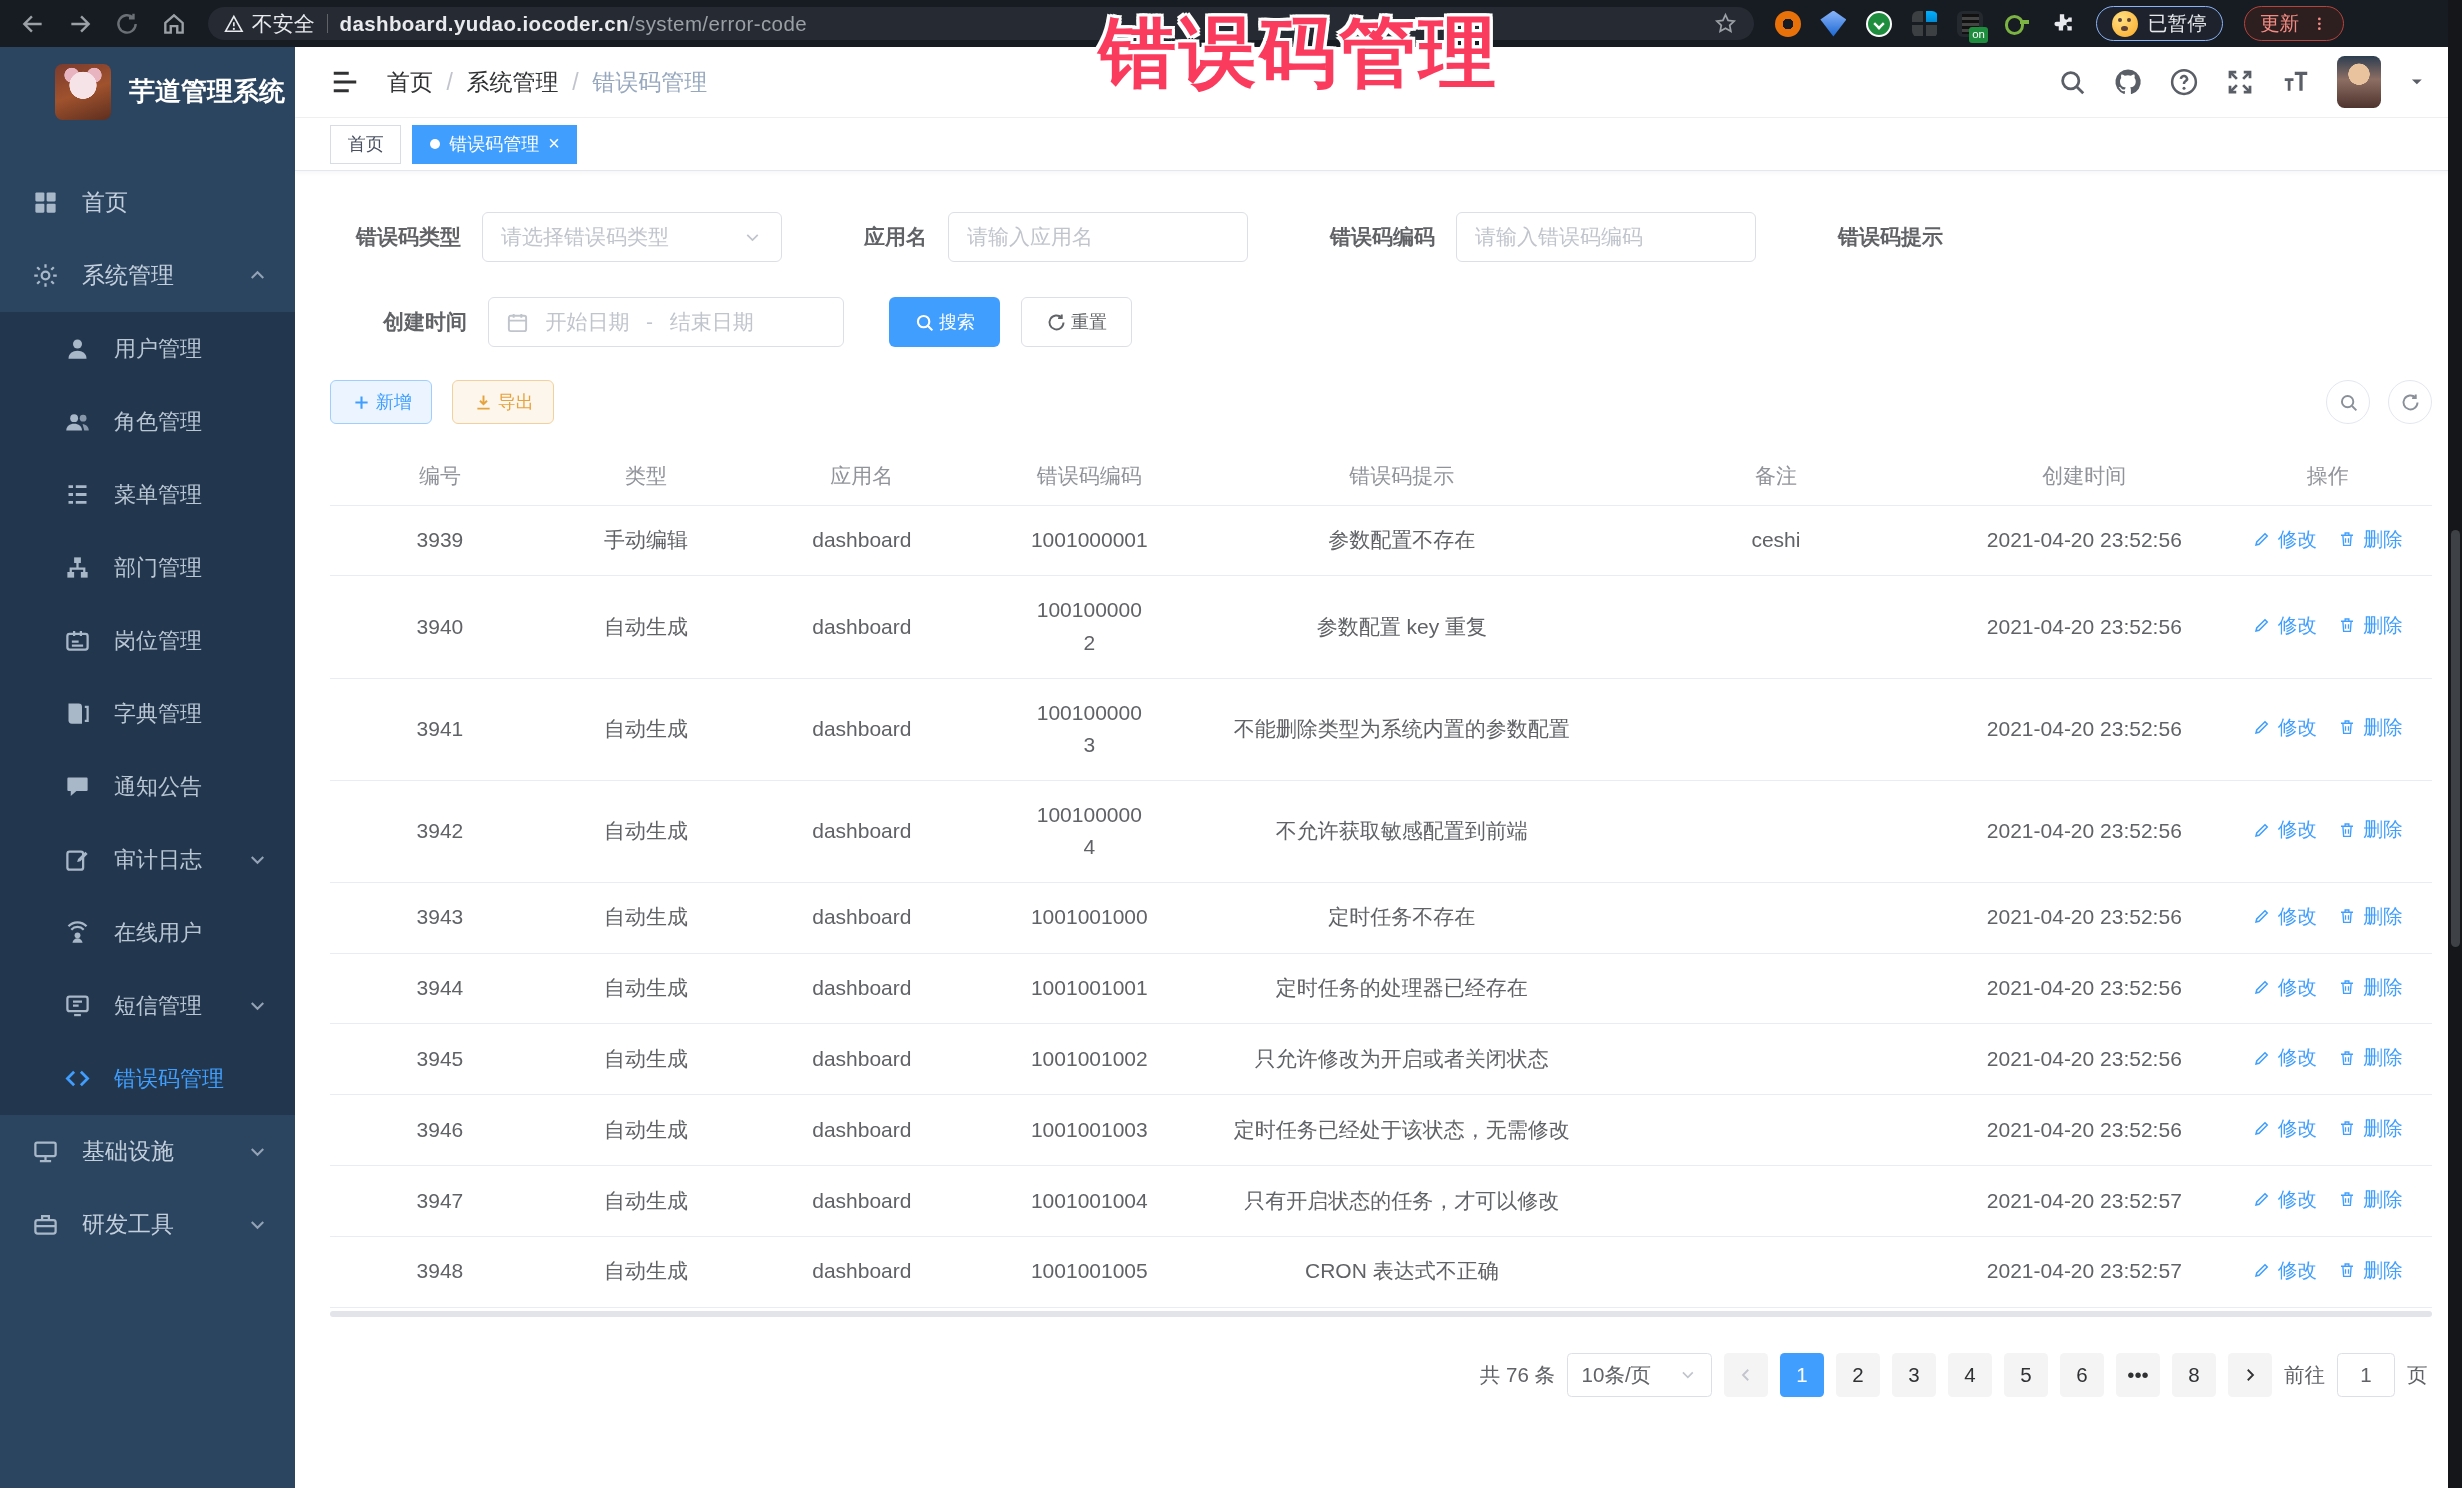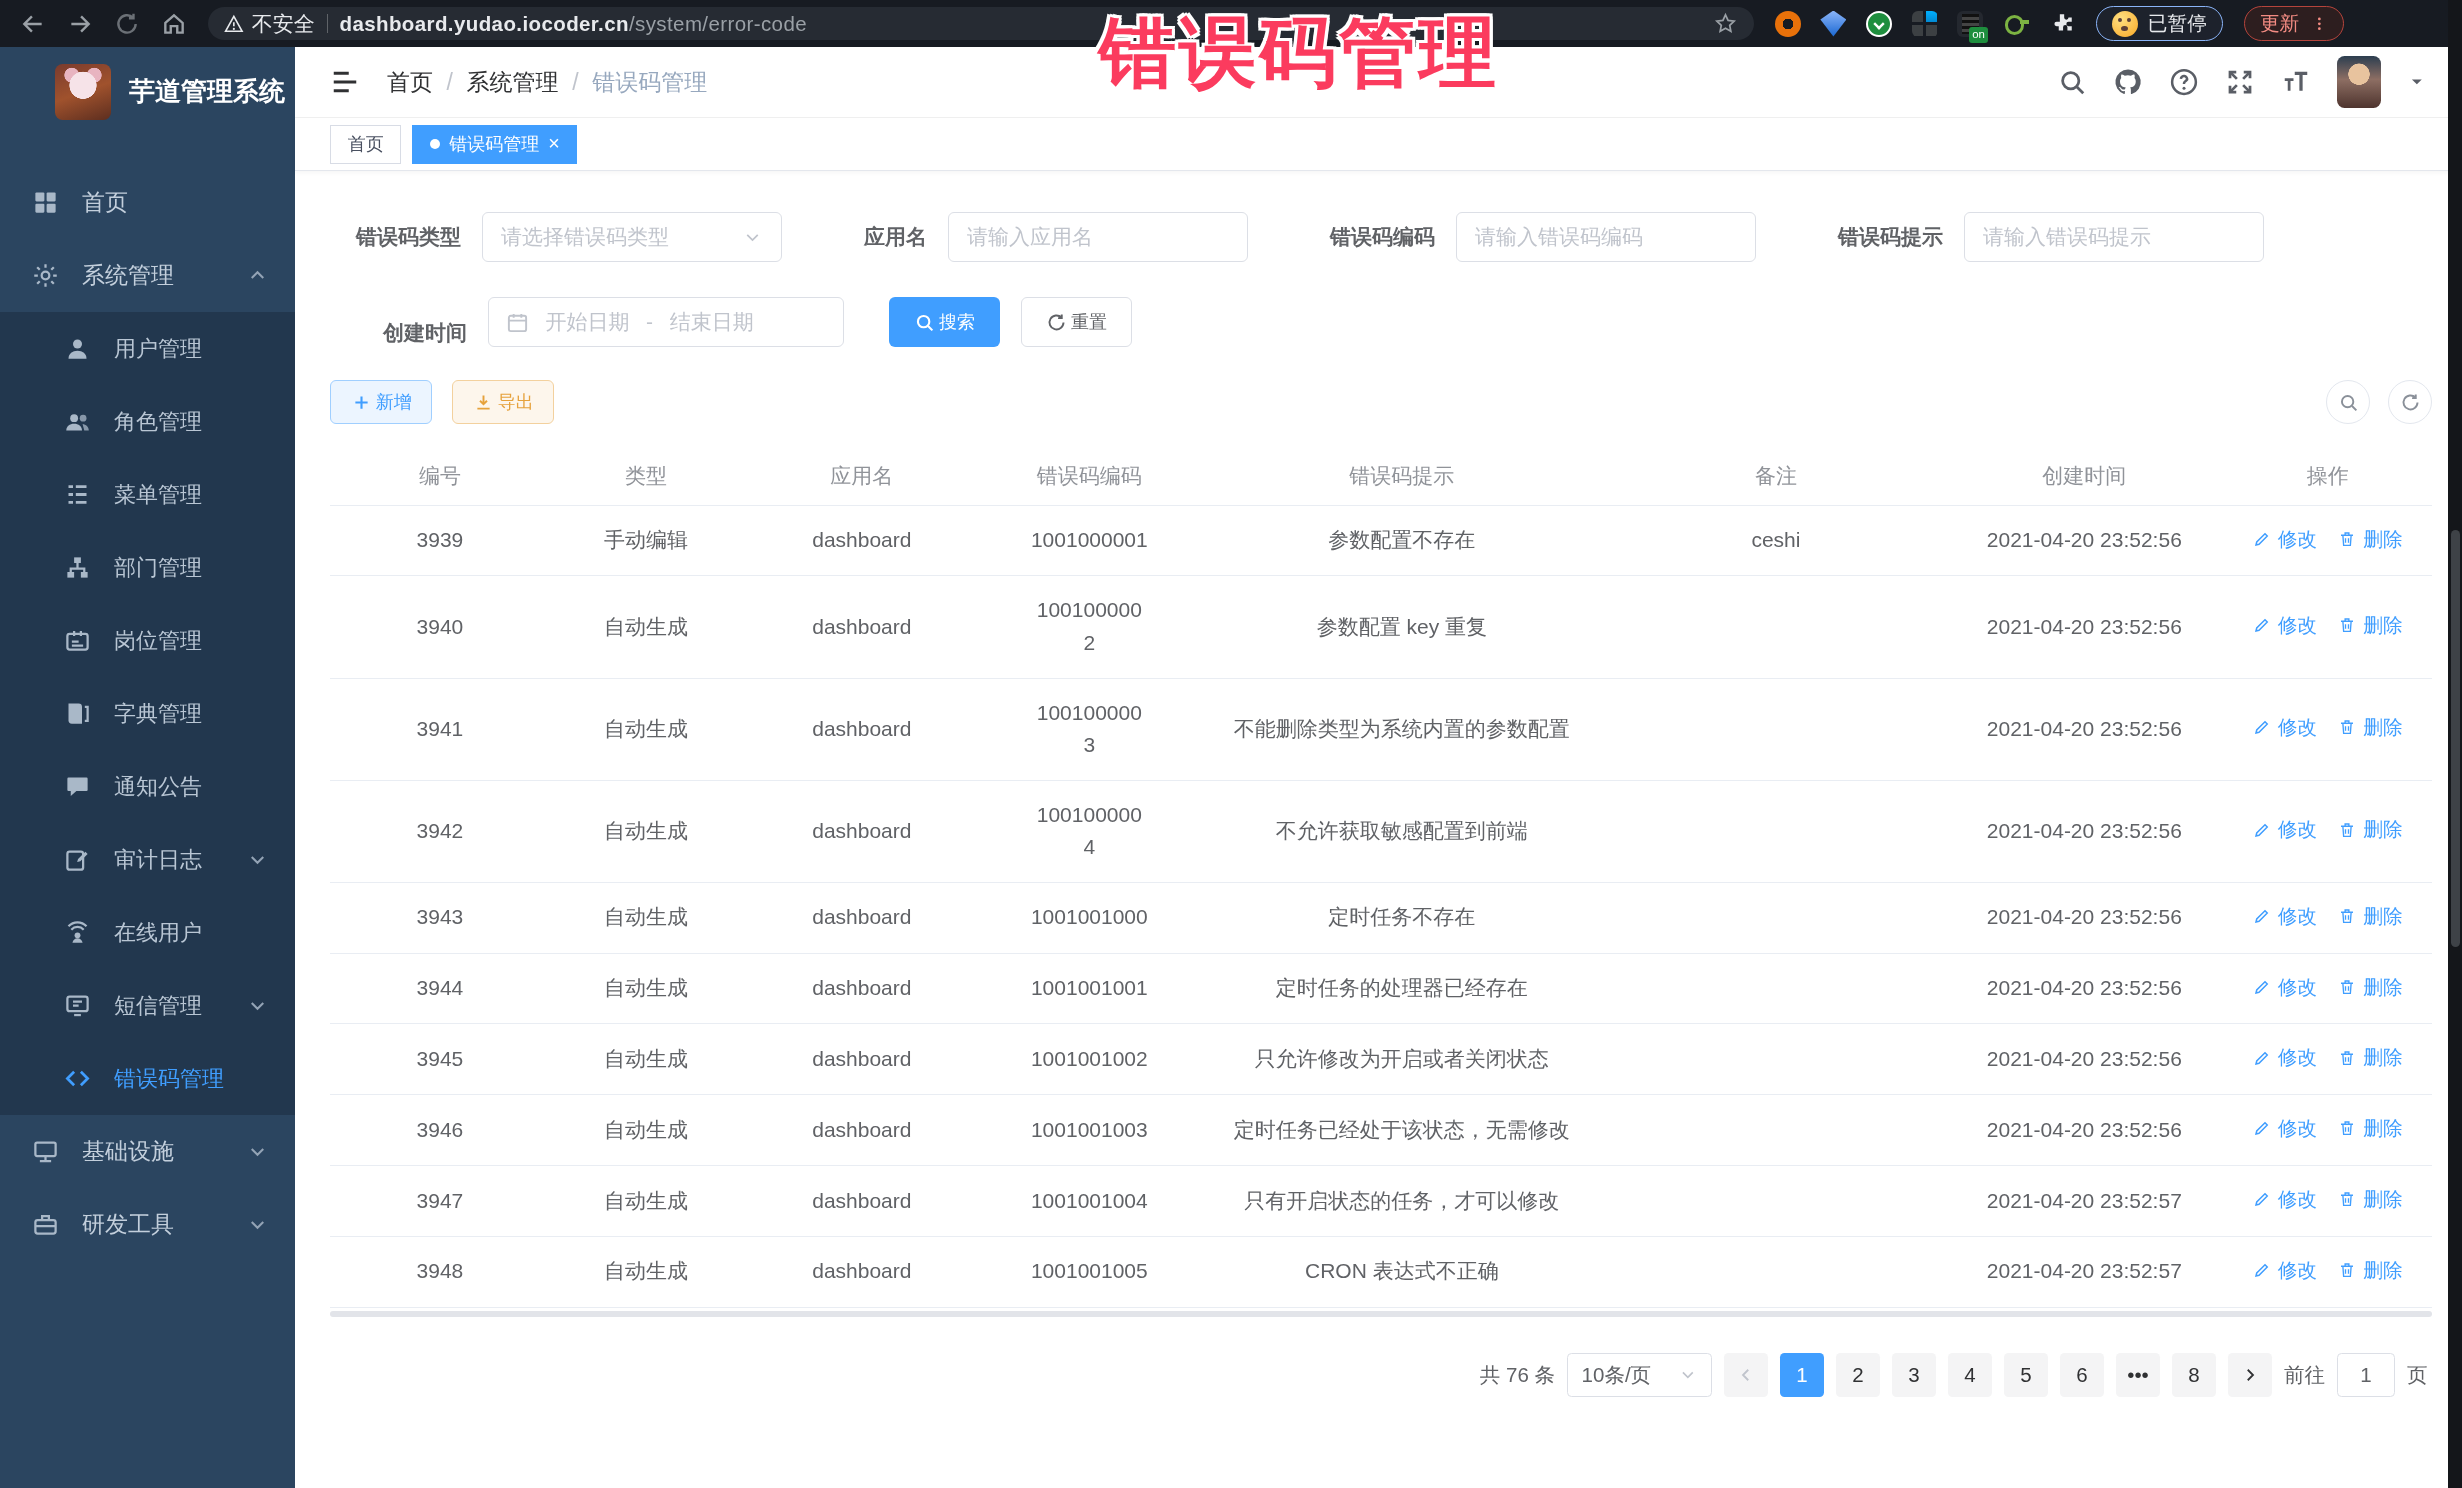--- a/index.html
+++ b/index.html
@@ -75,21 +75,21 @@
       linear-gradient(180deg,#2c3e50 0%, #8d6e63 45%, #4e342e 100%); }
   .caret { width:19.7px; height:19.7px; color:#5a5e66; }
 
   .tagsbar { height:53px; display:flex; align-items:center; gap:10.6px; padding:0 35px; border-bottom:0.8px solid #e4e7ed; box-shadow:0 1.5px 4.5px rgba(0,0,0,.04); }
   .tag { height:39px; display:flex; align-items:center; gap:9px; padding:0 16.7px; border:0.8px solid #d8dce5; background:#fff; color:#495060; font-size:18px; cursor:pointer; }
   .tag.active { background:#409eff; border-color:#409eff; color:#fff; }
   .tag .dot { width:10.6px; height:10.6px; border-radius:50%; background:#fff; }
   .tag .close { font-size:19.7px; line-height:1; }
 
   .content { padding:41px 30px 0 35px; }
-  .filter-row { display:flex; align-items:flex-end; margin-bottom:35px; padding-left:26px; }
+  .filter-row { display:flex; align-items:center; margin-bottom:35px; padding-left:26px; }
   .flabel { font-weight:bold; color:#606266; margin-right:21px; white-space:nowrap; }
   .fgroup { display:flex; align-items:center; margin-right:82px; }
   .fgroup:last-child { margin-right:0; }
   .inputbox { width:300px; height:50px; border:0.8px solid #dcdfe6; border-radius:6px; display:flex; align-items:center; padding:0 18px; color:#c0c4cc; background:#fff; }
   .inputbox .ph { flex:1; font-size:21px; }
   .inputbox .selchev { width:21px; height:21px; color:#c0c4cc; }
   .datebox { width:356px; height:50px; border:0.8px solid #dcdfe6; border-radius:6px; display:flex; align-items:center; gap:16.7px; padding:0 16.7px; color:#c0c4cc; background:#fff; }
   .datebox .calico { width:23px; height:23px; color:#c0c4cc; }
   .btn { height:50px; border-radius:6px; display:inline-flex; align-items:center; gap:4px; padding:0 24px; font-size:18px; cursor:pointer; border:0.8px solid transparent; }
   .btn .bico { width:21px; height:21px; }
@@ -464,23 +464,20 @@
             </div>
         </div>
         <div class="fgroup">
           <span class="flabel">错误码编码</span>
           <div class="inputbox">
               <span class="ph">请输入错误码编码</span>
             </div>
         </div>
         <div class="fgroup">
           <span class="flabel">错误码提示</span>
-          <div class="inputbox">
-              <span class="ph">请输入错误码提示</span>
-            </div>
         </div>
       </div>
 
       <div class="filter-row" style="margin-bottom:33px; padding-left:53px;">
         <span class="flabel">创建时间</span>
         <div class="datebox">
           <span class="calico">
               <svg viewBox="0 0 24 24">
                 <rect x="3" y="5" width="18" height="16" rx="2" fill="none" stroke="currentColor" stroke-width="2"></rect>
                 <path d="M8 3v4M16 3v4M3 10h18" stroke="currentColor" stroke-width="2" fill="none"></path>

